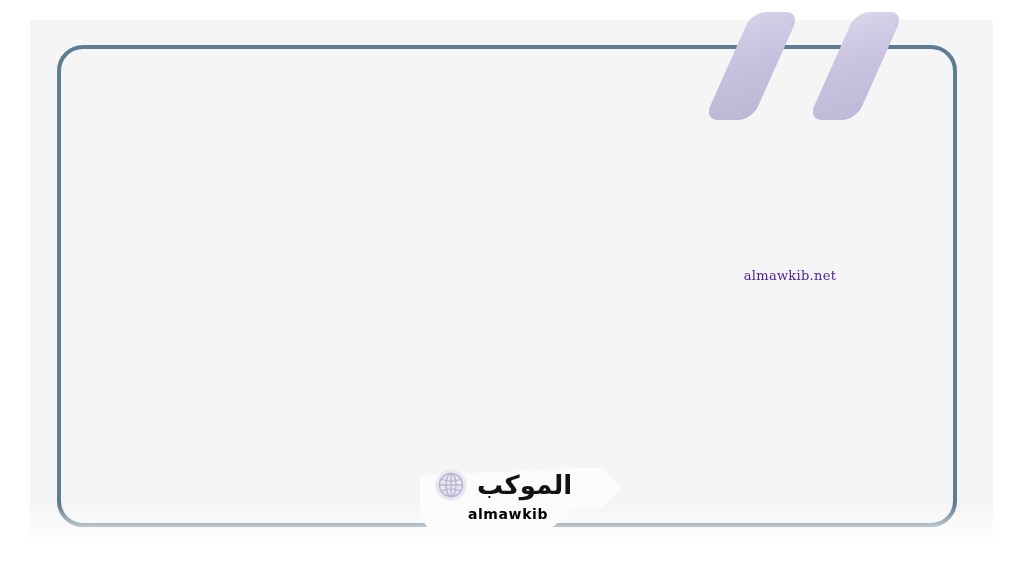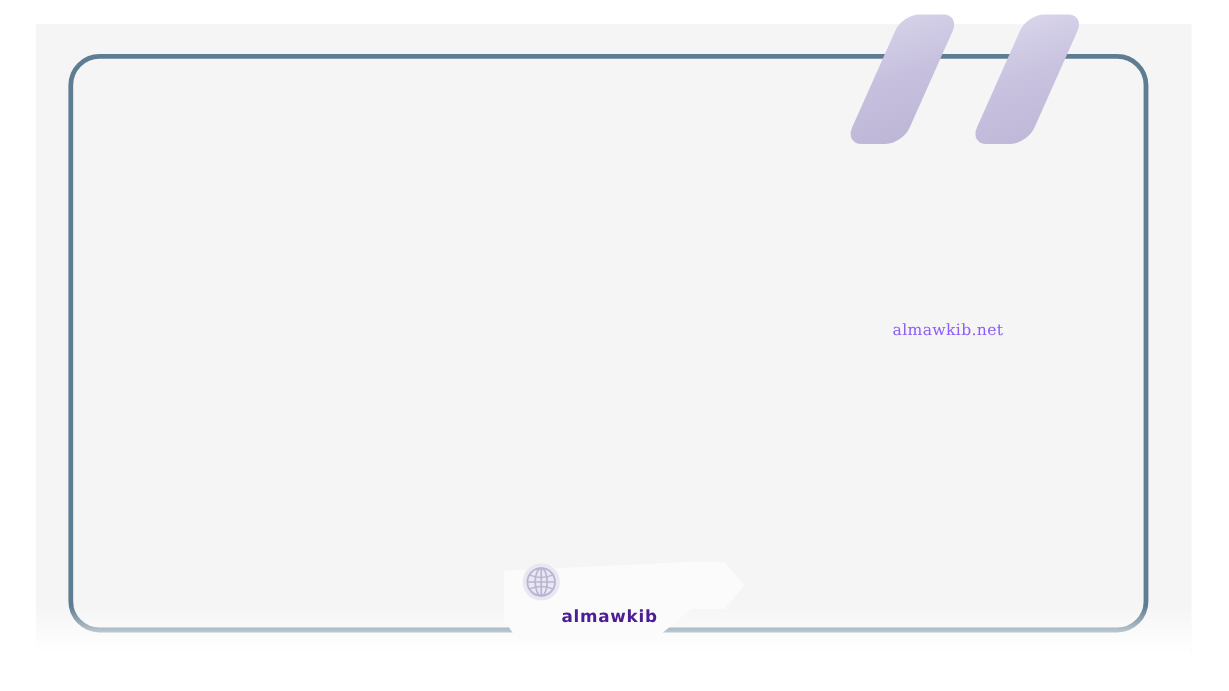--- a/index.html
+++ b/index.html
@@ -91,21 +91,21 @@
 
   
   .watermark {
     position: absolute;
     left: 700px;
     top: 268px;
     width: 180px;
     text-align: center;
     font-family: "DejaVu Serif", "Liberation Serif", serif;
     font-size: 13px;
-    color: #8b5cf6;
+    color: #4c1d95;
     letter-spacing: 0.3px;
     user-select: none;
   }
 
   
   .logo-lockup {
     position: absolute;
     left: 420px;
     top: 462px;
     width: 200px;
@@ -144,21 +144,21 @@
   }
   .logo-latin {
     position: absolute;
     left: 0;
     top: 44px;
     width: 176px;
     text-align: center;
     font-family: "DejaVu Sans", "Liberation Sans", sans-serif;
     font-size: 14px;
     font-weight: bold;
-    color: #4c1d95;
+    color: #000000;
     letter-spacing: 0.6px;
   }
 </style>
 </head>
 <body>
 
 <div class="canvas">
 
   <div class="card-plate"></div>
 
@@ -180,18 +180,19 @@
         <svg viewBox="0 0 34 34" width="34" height="34" aria-hidden="true">
           <circle cx="17" cy="17" r="15.5" fill="#e9e7f2"></circle>
           <circle cx="17" cy="17" r="11.5" fill="none" stroke="#b9b4d2" stroke-width="1.5"></circle>
           <ellipse cx="17" cy="17" rx="5" ry="11.5" fill="none" stroke="#b9b4d2" stroke-width="1.4"></ellipse>
           <line x1="5.5" y1="17" x2="28.5" y2="17" stroke="#b9b4d2" stroke-width="1.4"></line>
           <line x1="17" y1="5.5" x2="17" y2="28.5" stroke="#b9b4d2" stroke-width="1.4"></line>
           <path d="M7.6 11.2 Q17 15.2 26.4 11.2" fill="none" stroke="#b9b4d2" stroke-width="1.2"></path>
           <path d="M7.6 22.8 Q17 18.8 26.4 22.8" fill="none" stroke="#b9b4d2" stroke-width="1.2"></path>
         </svg>
       </span>
+      <span class="logo-ar">الموكب</span>
     </div>
 
     <div class="logo-latin">almawkib</div>
   </div>
 
 </div>
 
 </body></html>

